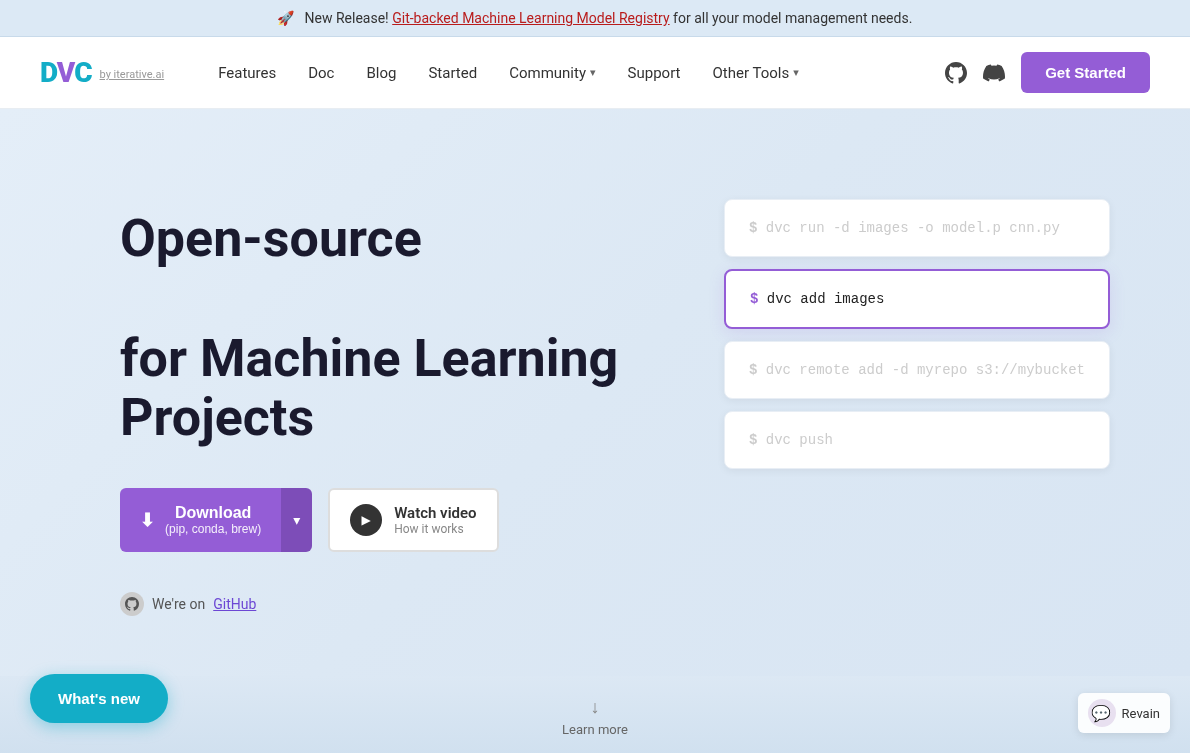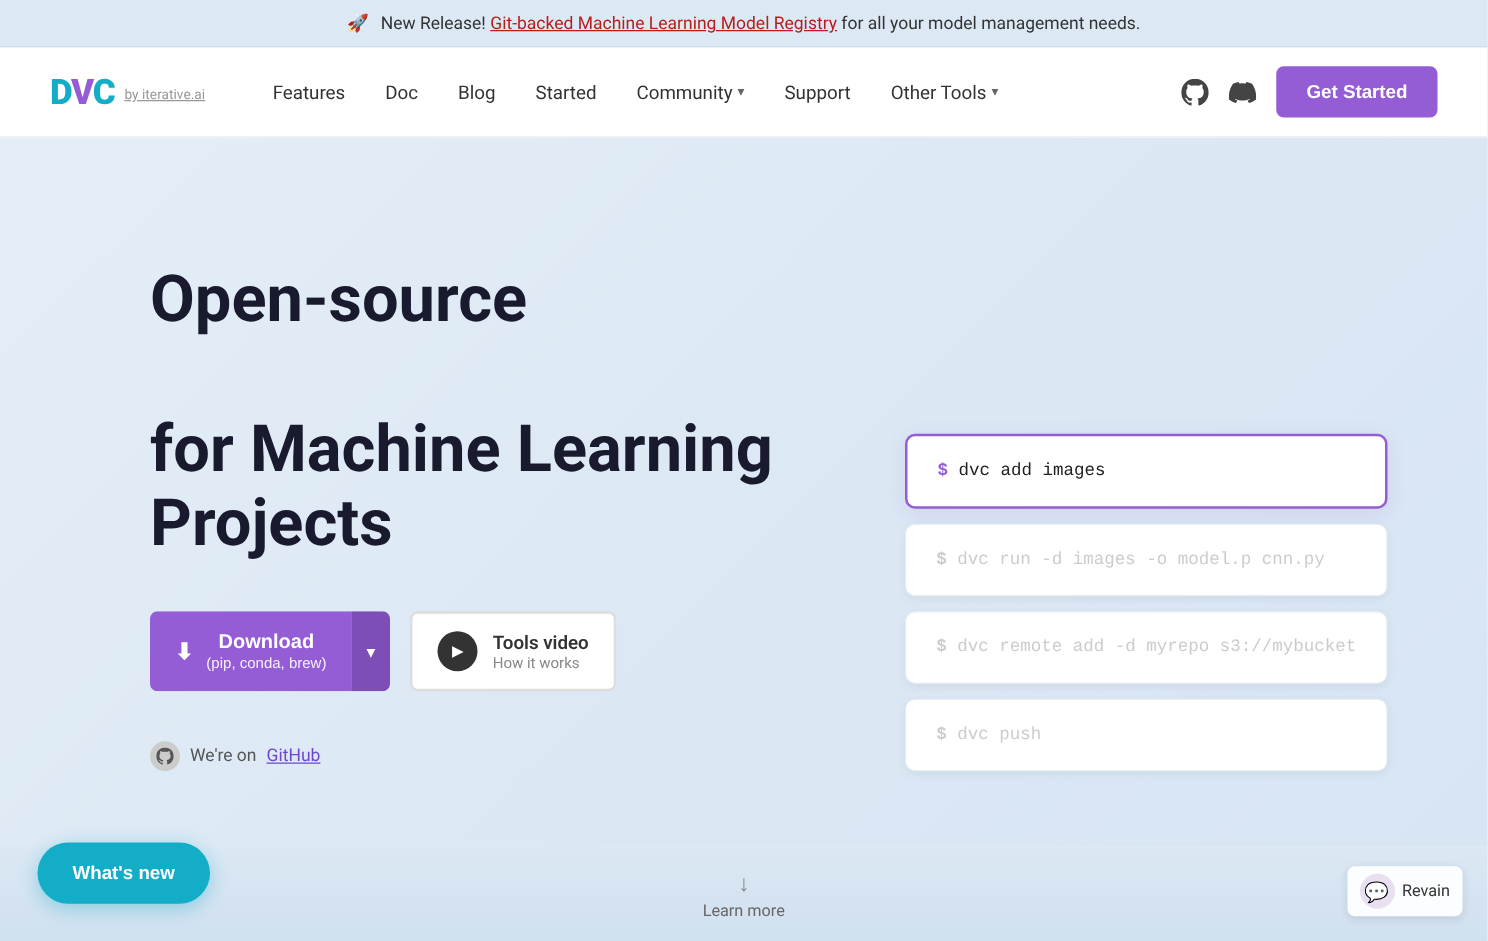--- a/index.html
+++ b/index.html
@@ -98,21 +98,21 @@
       border-radius: 6px;
       font-size: 15px;
       font-weight: 600;
       cursor: pointer;
       white-space: nowrap;
     }
 
     
     .hero {
       display: flex;
-      align-items: flex-end;
+      align-items: flex-start;
       justify-content: space-between;
       padding: 80px 80px 60px 120px;
       min-height: 560px;
       background: linear-gradient(135deg, #e4eef8 0%, #dce8f4 50%, #d8e5f3 100%);
     }
 
     .hero-left {
       max-width: 560px;
       padding-top: 20px;
     }
@@ -391,45 +391,45 @@
           </span>
         </button>
         <button class="download-dropdown-btn">
           <span>▾</span>
         </button>
       </div>
 
       <a href="#" class="watch-video-btn">
         <div class="play-circle">▶</div>
         <div>
-          <div class="watch-title">Tools video</div>
+          <div class="watch-title">Watch video</div>
           <div class="watch-sub">How it works</div>
         </div>
       </a>
     </div>
 
     <div class="github-badge">
       <div class="github-icon-sm">
         <svg width="14" height="14" viewBox="0 0 24 24" fill="#555">
             <path d="M12 0C5.37 0 0 5.37 0 12c0 5.3 3.438 9.8 8.205 11.385.6.113.82-.258.82-.577 0-.285-.01-1.04-.015-2.04-3.338.724-4.042-1.61-4.042-1.61-.546-1.385-1.335-1.755-1.335-1.755-1.087-.744.084-.729.084-.729 1.205.084 1.838 1.236 1.838 1.236 1.07 1.835 2.809 1.305 3.495.998.108-.776.417-1.305.76-1.605-2.665-.3-5.466-1.332-5.466-5.93 0-1.31.465-2.38 1.235-3.22-.135-.303-.54-1.523.105-3.176 0 0 1.005-.322 3.3 1.23.96-.267 1.98-.399 3-.405 1.02.006 2.04.138 3 .405 2.28-1.552 3.285-1.23 3.285-1.23.645 1.653.24 2.873.12 3.176.765.84 1.23 1.91 1.23 3.22 0 4.61-2.805 5.625-5.475 5.92.42.36.81 1.096.81 2.22 0 1.606-.015 2.896-.015 3.286 0 .315.21.69.825.57C20.565 21.795 24 17.295 24 12c0-6.63-5.37-12-12-12"></path>
           </svg>
       </div>
       <span>We're on</span>
       <a href="#">GitHub</a>
     </div>
   </div>
 
   <div class="hero-right">
+    <div class="terminal-card dim">
+      <span class="prompt">$</span>
+      <span class="cmd"> </span><span class="cmd">dvc run -d images -o model.p cnn.py</span>
+    </div>
     <div class="terminal-card active">
       <span class="prompt">$</span>
       <span class="cmd"> </span><span class="cmd">dvc add images</span>
-    </div>
-    <div class="terminal-card dim">
-      <span class="prompt">$</span>
-      <span class="cmd"> </span><span class="cmd">dvc run -d images -o model.p cnn.py</span>
     </div>
     <div class="terminal-card dim">
       <span class="prompt">$</span>
       <span class="cmd"> </span><span class="cmd">dvc remote add -d myrepo s3://mybucket</span>
     </div>
     <div class="terminal-card dim">
       <span class="prompt">$</span>
       <span class="cmd"> </span><span class="cmd">dvc push</span>
     </div>
   </div>

